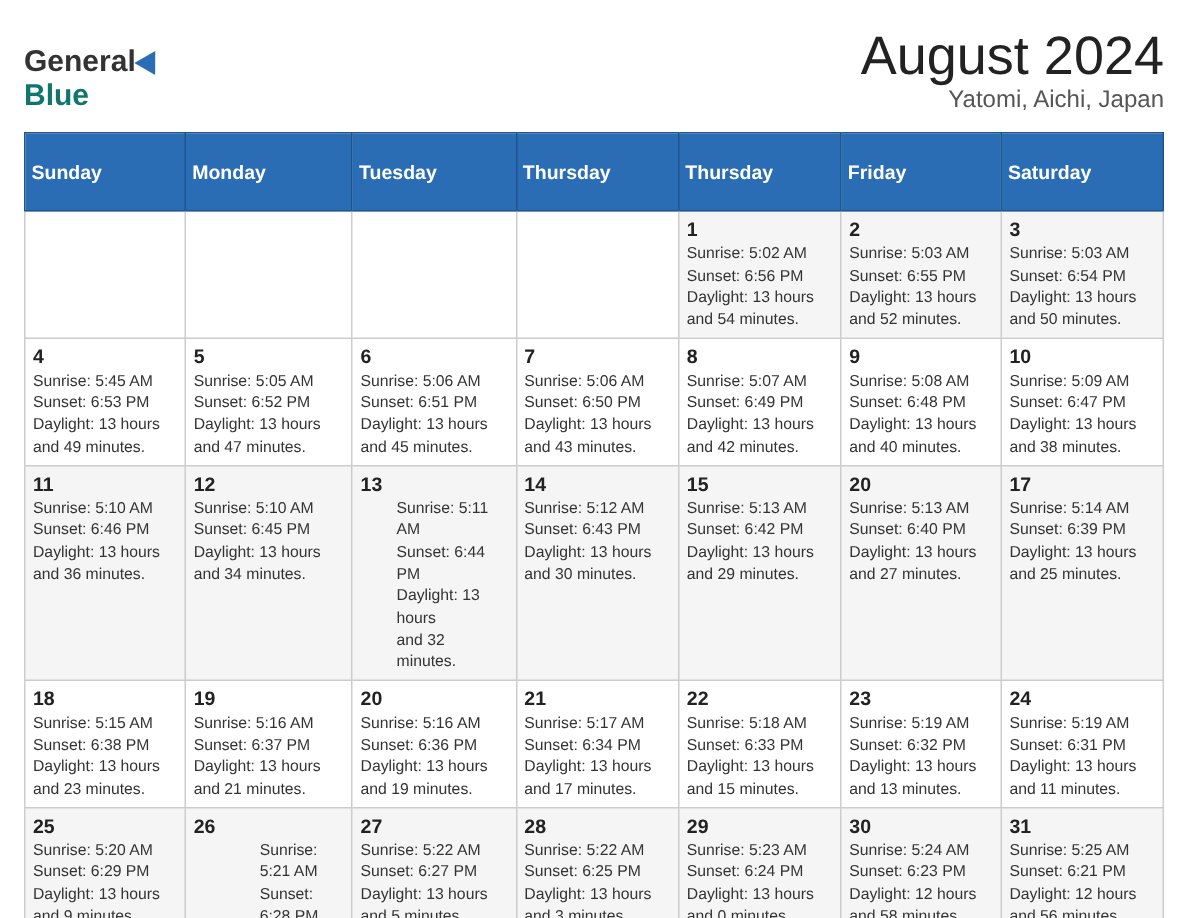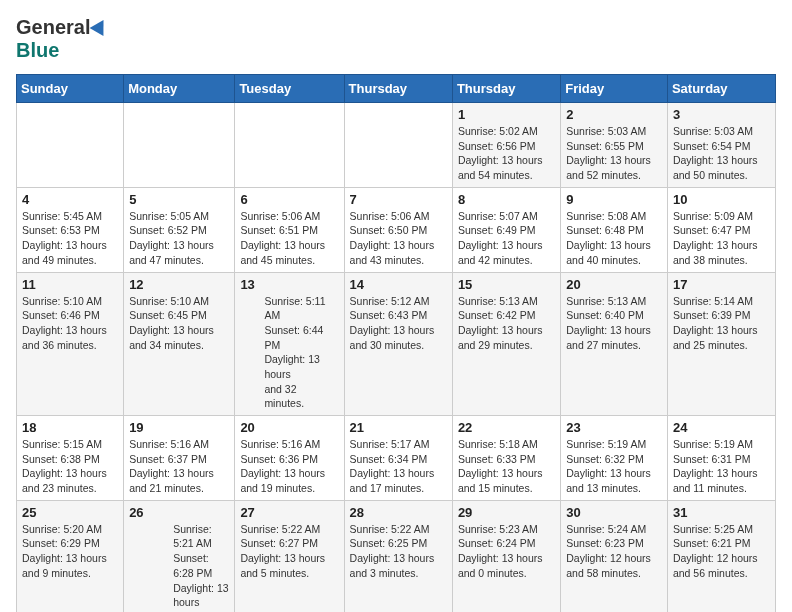--- a/index.html
+++ b/index.html
@@ -60,21 +60,21 @@
     }
     .calendar {
       width: 100%;
       border-collapse: collapse;
     }
     .calendar thead tr th {
       background: #2a6db5;
       color: #fff;
       font-size: 13px;
       font-weight: bold;
-      padding: 6px 4px;
+      padding: 18px 4px;
       text-align: left;
       border: 1px solid #1e5490;
     }
     .calendar tbody tr td {
       border: 1px solid #ccc;
       vertical-align: top;
       padding: 4px 5px;
       min-height: 80px;
       width: 113px;
       background: #fff;
@@ -104,20 +104,24 @@
 </head>
 <body>
 
 <div class="header">
   <div class="logo">
     <div class="logo-text">
       <span class="logo-general">General</span>
       <span class="logo-icon"></span>
     </div>
     <span class="logo-blue">Blue</span>
+  </div>
+  <div class="title-block">
+    <div class="main-title">August 2024</div>
+    <div class="subtitle">Yatomi, Aichi, Japan</div>
   </div>
 </div>
 
 <table class="calendar">
   <thead>
     <tr>
     <th>Sunday</th>
         <th>Monday</th>
         <th>Tuesday</th>
         <th>Thursday</th>

